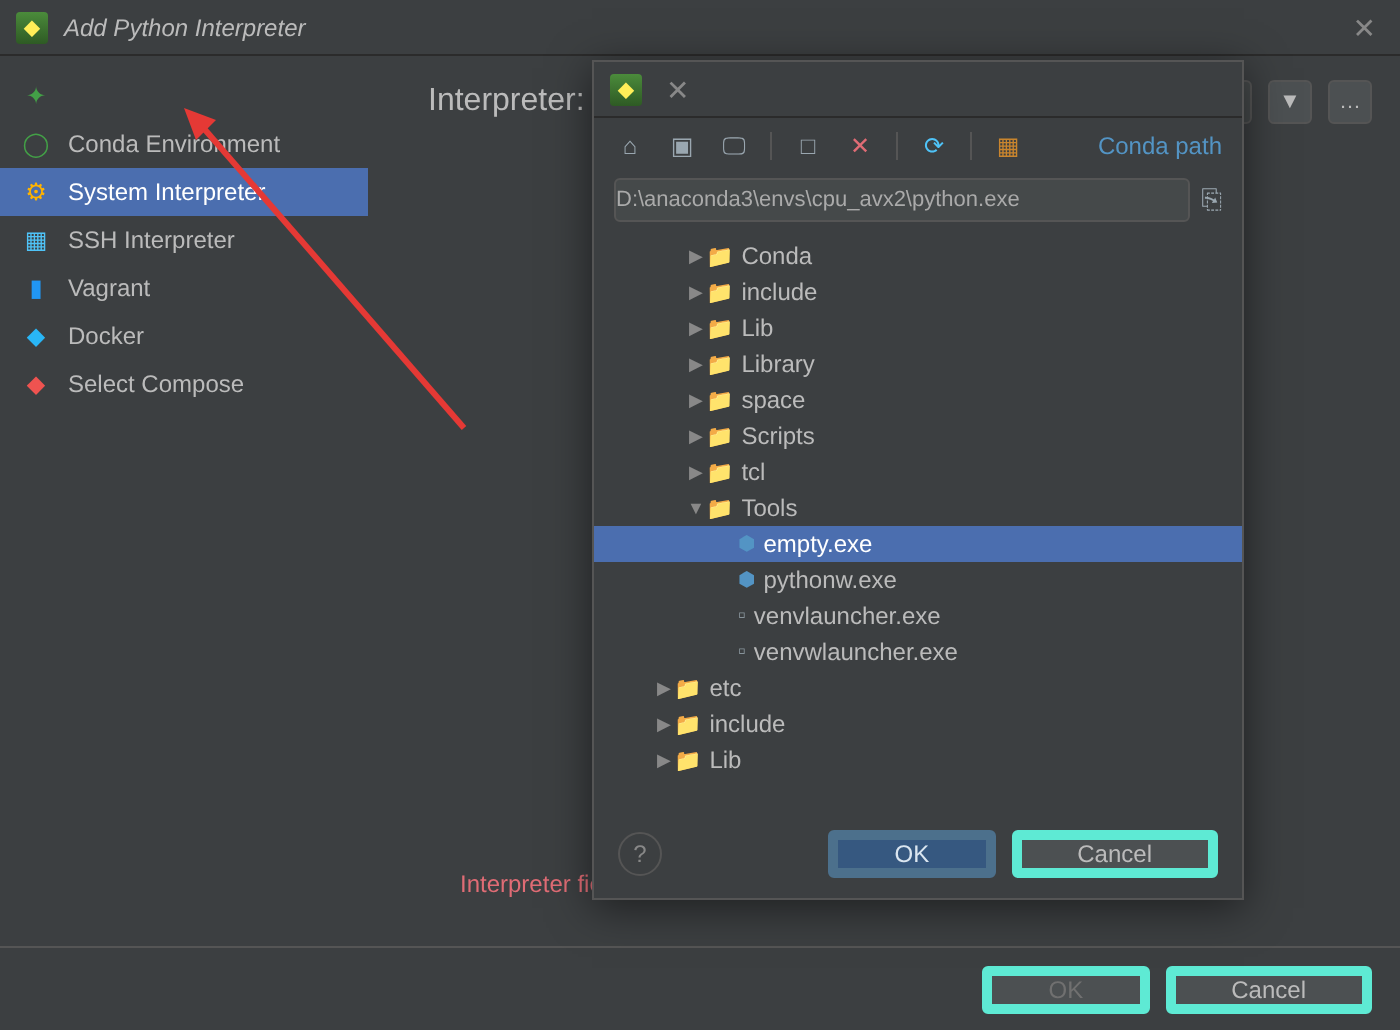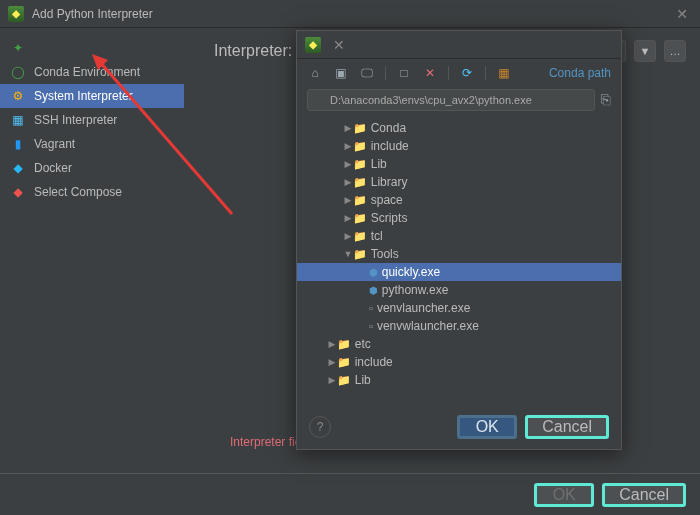--- a/index.html
+++ b/index.html
@@ -2,21 +2,21 @@
 <html><head>
 <meta charset="utf-8">
 <style>
   * { box-sizing: border-box; margin: 0; padding: 0; font-family: "Segoe UI", Arial, sans-serif; }
   body { width: 700px; height: 515px; background: #3c3f41; overflow: hidden; position: relative; }
   
   
   .main-dialog { position: absolute; left: 0; top: 0; width: 700px; height: 515px; background: #3c3f41; }
   .titlebar { height: 28px; background: #3c3f41; display: flex; align-items: center; padding: 0 8px; border-bottom: 1px solid #2b2b2b; }
   .titlebar .icon { width: 16px; height: 16px; background: linear-gradient(#4b8b3b,#2e5a24); border-radius: 2px; margin-right: 8px; display:inline-flex;align-items:center;justify-content:center;color:#ffee58;font-size:10px;font-weight:bold;}
-  .titlebar .title { color: #bbb; font-size: 12px; flex: 1; }
+  .titlebar .title { color: #bbb; font-size: 12px; flex: 1; font-style: italic; }
   .titlebar .close { color: #888; font-size: 14px; cursor: pointer; padding: 0 4px; }
   
   .main-body { display: flex; height: calc(100% - 70px); }
   .left-panel { width: 184px; padding: 8px 0; background: #3c3f41; }
   .env-item { display: flex; align-items: center; padding: 4px 10px; color: #bbb; font-size: 12px; cursor: pointer; gap: 8px; }
   .env-item.selected { background: #4b6eaf; color: #fff; }
   .env-icon { width: 16px; height: 16px; display: inline-flex; align-items: center; justify-content: center; font-size: 12px; }
   .ico-virtualenv { color: #43a047; }
   .ico-conda { color: #43a047; }
   .ico-system { color: #ffb300; }
@@ -27,21 +27,21 @@
   
   .right-panel { flex: 1; padding: 12px 14px; color: #bbb; font-size: 12px; position: relative; }
   .interpreter-row { display: flex; align-items: center; gap: 8px; }
   .interpreter-row label { font-size: 16px; margin-left: 16px; }
   .interp-select { flex: 1; height: 22px; background: #45494a; border: 1px solid #555; color: #bbb; padding: 0 6px; font-size: 12px; border-radius: 3px; }
   .dd-btn, .more-btn { width: 22px; height: 22px; background: #4c5052; border: 1px solid #555; color: #bbb; display: inline-flex; align-items: center; justify-content: center; border-radius: 3px; cursor: pointer; font-size: 11px; }
   
   .error-text { position: absolute; left: 46px; bottom: 24px; color: #e06c75; font-size: 12px; }
   
   .bottom-bar { position: absolute; bottom: 0; left: 0; right: 0; height: 42px; background: #3c3f41; border-top: 1px solid #555; display: flex; align-items: center; justify-content: flex-end; padding: 0 14px; gap: 8px; }
-  .btn { min-width: 60px; height: 24px; background: #4c5052; border: 3px solid #5eead4; color: #bbb; font-size: 16px; border-radius: 3px; cursor: pointer; padding: 0 14px; }
+  .btn { min-width: 60px; height: 24px; background: #4c5052; border: 5px solid #5eead4; color: #bbb; font-size: 12px; border-radius: 3px; cursor: pointer; padding: 0 28px; }
   .btn.disabled { color: #707070; cursor: default; }
   .btn.primary { background: #365880; border-color: #4c708c; color: #dbe6f0; }
   
   .grip { position: absolute; left: 214px; top: 226px; color: #666; font-size: 9px; letter-spacing: 1px; }
   
   
   .arrow { position: absolute; z-index: 5; pointer-events: none; }
   .arrow svg line { stroke: #e53935; stroke-width: 3; }
   .arrow svg polygon { fill: #e53935; }
   
@@ -52,21 +52,21 @@
   .toolbar { display: flex; align-items: center; padding: 6px 10px; gap: 10px; }
   .tb-icon { width: 16px; height: 16px; display: inline-flex; align-items: center; justify-content: center; color: #9aa7b0; font-size: 12px; cursor: pointer; }
   .tb-icon.del { color: #e06c75; }
   .tb-icon.refresh { color: #4fc3f7; }
   .tb-icon.orange { color: #c9852e; }
   .tb-sep { width: 1px; height: 14px; background: #555; }
   .toolbar .spacer { flex: 1; }
   .hide-path { color: #5394c4; font-size: 12px; cursor: pointer; }
   
   .path-row { display: flex; align-items: center; padding: 2px 10px 8px; gap: 6px; }
-  .path-input { flex: 1; height: 22px; background: #45494a; border: 1px solid #555; color: #aaa; font-size: 11px; padding: 0 22px; border-radius: 3px; }
+  .path-input { flex: 1; height: 22px; background: #45494a; border: 1px solid #555; color: #aaa; font-size: 11px; padding: 0 0; border-radius: 3px; }
   .tree-icon-btn { color: #9aa7b0; font-size: 13px; cursor: pointer; }
   
   .tree { flex: 1; overflow-y: auto; padding: 0 6px 0 12px; position: relative; }
   .tree::-webkit-scrollbar { width: 10px; }
   .tree::-webkit-scrollbar-track { background: #3c3f41; }
   .tree::-webkit-scrollbar-thumb { background: #5e6060; border-radius: 3px; }
   .tree-node { display: flex; align-items: center; height: 18px; color: #bbb; font-size: 12px; cursor: pointer; padding-left: 0; white-space: nowrap; }
   .tree-node.selected { background: #4b6eaf; color: #fff; margin-left: -12px; margin-right: -6px; padding-left: 12px; }
   .tree-node .indent { display: inline-block; }
   .tree-chev { width: 10px; display: inline-block; color: #888; font-size: 9px; text-align: center; }
@@ -218,21 +218,21 @@
       <div class="tree-node">
         <span class="indent" style="width:34px"></span>
         <span class="tree-chev">▼</span>
         <span class="tree-fold">📁</span>
         <span>Tools</span>
       </div>
       <div class="tree-node selected">
         <span class="indent" style="width:50px"></span>
         <span class="tree-chev"></span>
         <span class="tree-py">⬢</span>
-        <span>quickly.exe</span>
+        <span>empty.exe</span>
       </div>
       <div class="tree-node">
         <span class="indent" style="width:50px"></span>
         <span class="tree-chev"></span>
         <span class="tree-py">⬢</span>
         <span>pythonw.exe</span>
       </div>
       <div class="tree-node">
         <span class="indent" style="width:50px"></span>
         <span class="tree-chev"></span>

